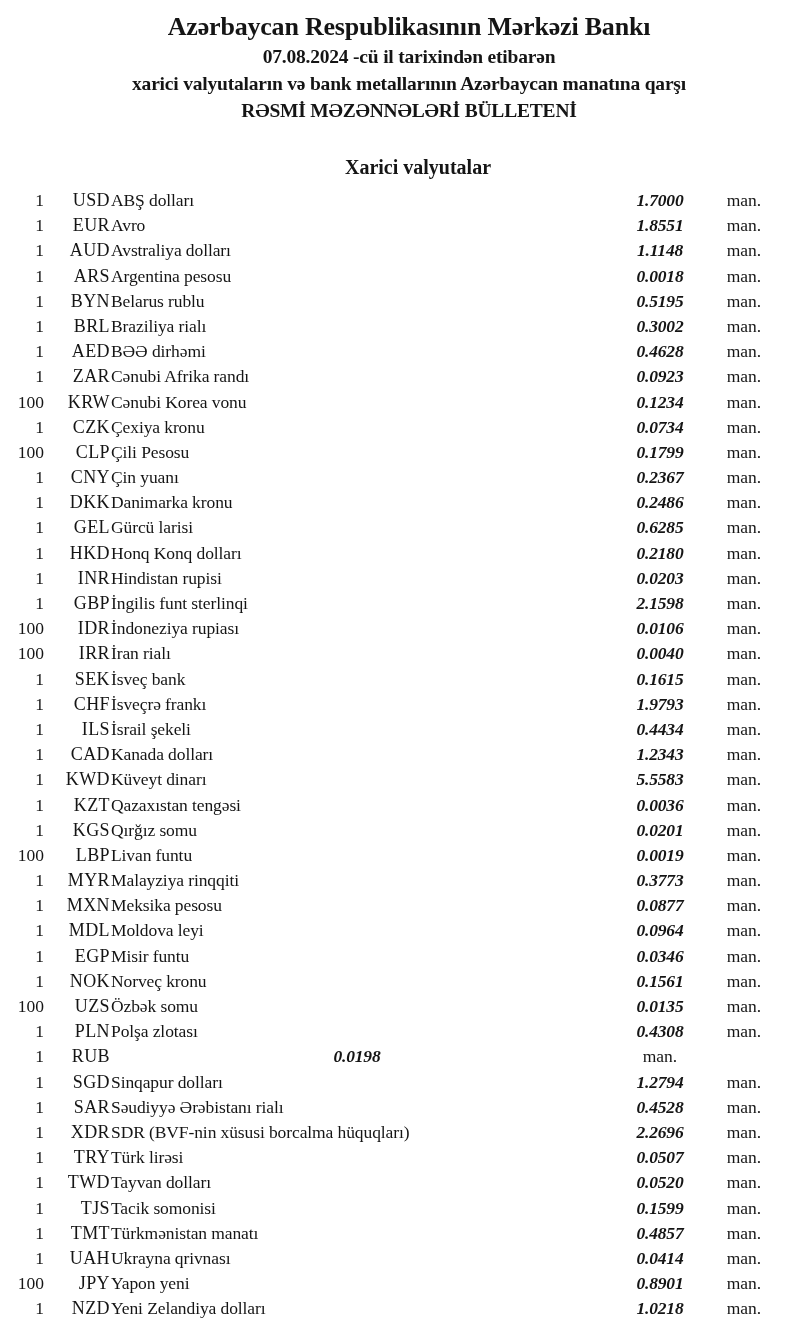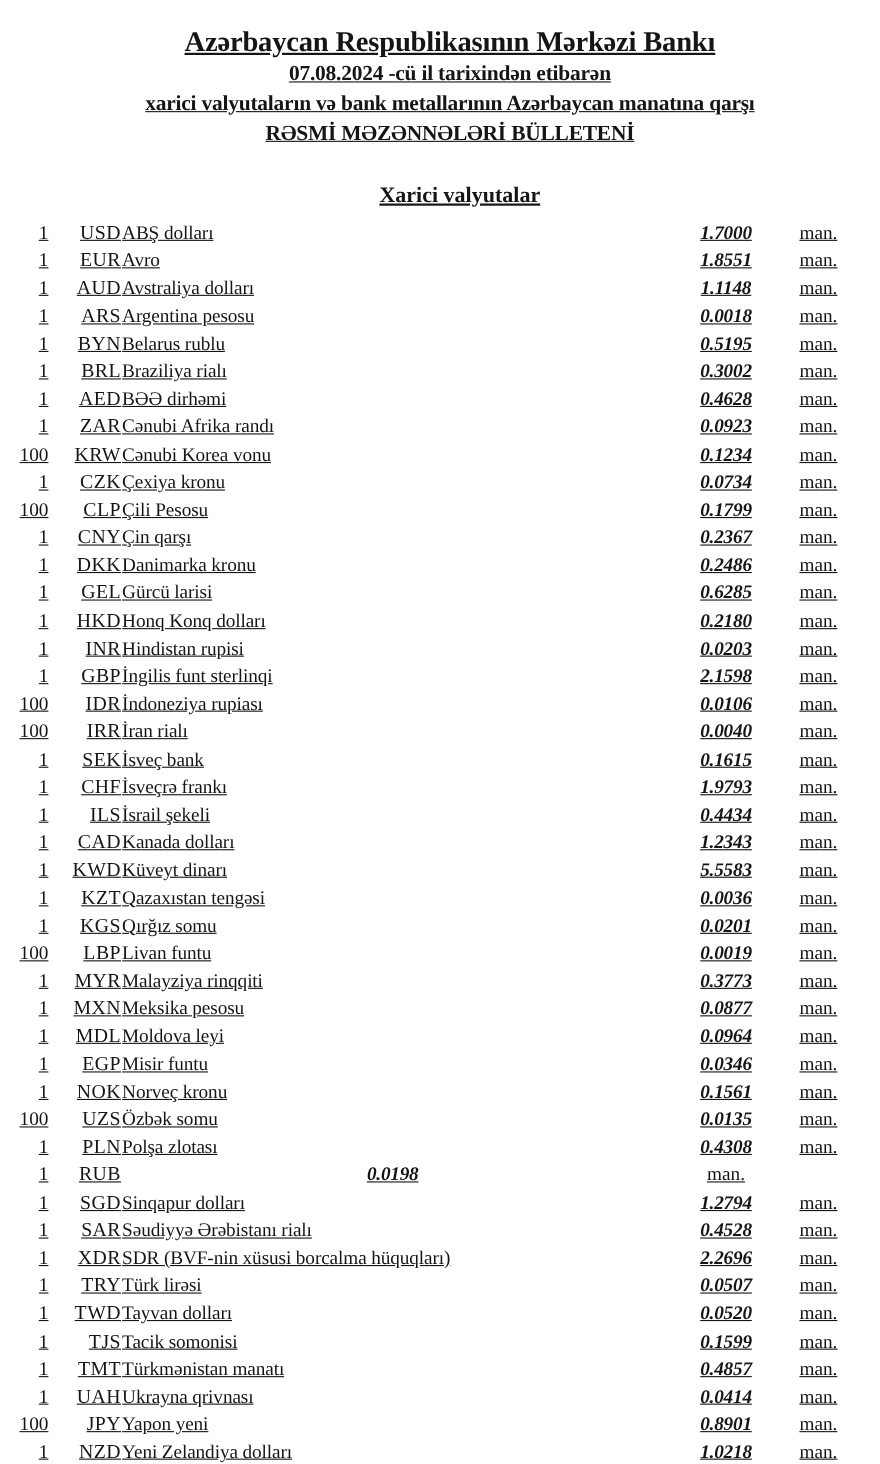--- a/index.html
+++ b/index.html
@@ -9,22 +9,21 @@
   }
   .page {
     position: relative;
     width: 800px;
     height: 1331px;
     background: #ffffff;
     color: #151515;
     font-family: "Liberation Serif", "DejaVu Serif", serif;
     overflow: hidden;
     box-sizing: border-box;
-    padding-top: 21px;
-    text-decoration: underline;
+    padding-top: 10px;
   }
   .header {
     transform: translateX(9px);
     text-align: center;
   }
   .title {
     font-size: 26px;
     line-height: 33px;
     font-weight: bold;
     letter-spacing: -0.2px;
@@ -172,21 +171,21 @@
       <div class="row">
     <span class="qty">100</span>
     <span class="code">CLP</span>
     <span class="name">Çili Pesosu</span>
     <span class="rate">0.1799</span>
     <span class="unit">man.</span>
   </div>
       <div class="row">
     <span class="qty">1</span>
     <span class="code">CNY</span>
-    <span class="name">Çin qarşı</span>
+    <span class="name">Çin yuanı</span>
     <span class="rate">0.2367</span>
     <span class="unit">man.</span>
   </div>
       <div class="row">
     <span class="qty">1</span>
     <span class="code">DKK</span>
     <span class="name">Danimarka kronu</span>
     <span class="rate">0.2486</span>
     <span class="unit">man.</span>
   </div>

